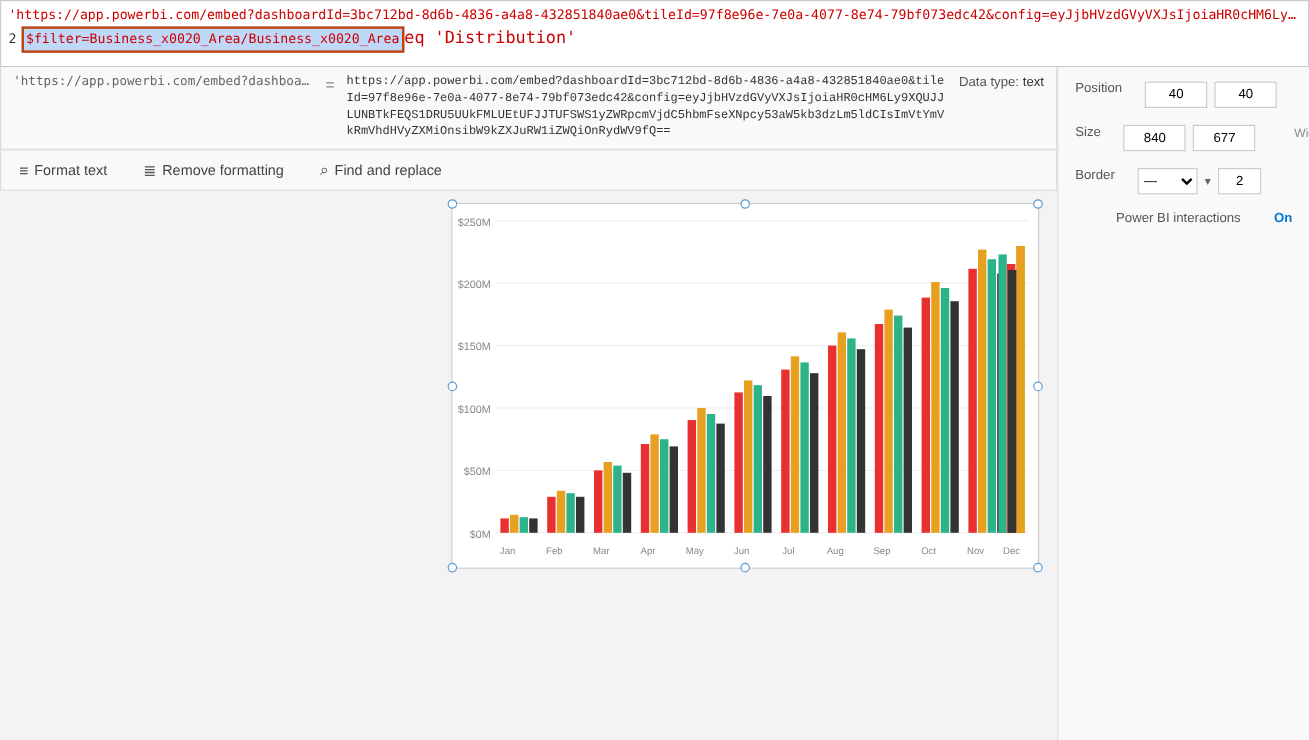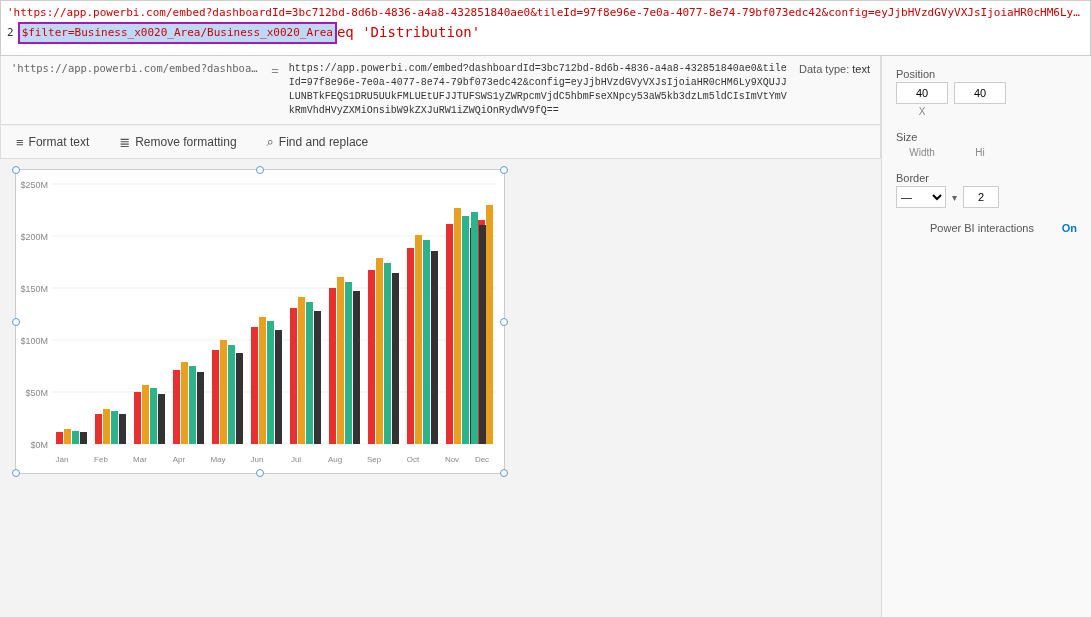--- a/index.html
+++ b/index.html
@@ -15,21 +15,21 @@
       min-height: 56px;
       font-size: 11px;
       font-family: Consolas, monospace;
       color: #c00;
       line-height: 1.5;
       flex-shrink: 0;
     }
     .url-line1 { color: #c00; white-space: nowrap; overflow: hidden; text-overflow: ellipsis; }
     .url-line2 { display: flex; align-items: center; }
     .url-line2-num { color: #333; margin-right: 4px; }
-    .url-highlight { background: #c0d8f8; border: 2px solid #a21caf; color: #c00; padding: 1px 2px; }
+    .url-highlight { background: #c0d8f8; border: 2px solid #c2410c; color: #c00; padding: 1px 2px; }
 
     
     .middle-section {
       display: flex;
       flex: 1;
       overflow: hidden;
     }
 
     
     .content-area {
@@ -112,21 +112,21 @@
       border-radius: 2px;
     }
     .toolbar-icon { font-size: 13px; color: #555; }
 
     
     .chart-canvas-area {
       flex: 1;
       background: #f3f3f3;
       display: flex;
       align-items: flex-start;
-      justify-content: flex-start;
+      justify-content: flex-end;
       padding: 10px 15px;
       overflow: hidden;
     }
 
     .chart-widget {
       background: #fff;
       border: 1px solid #ccc;
       width: 490px;
       height: 305px;
       position: relative;
@@ -157,22 +157,21 @@
       background: #f9f9f9;
       border-left: 1px solid #ddd;
       padding: 12px 14px;
       display: flex;
       flex-direction: column;
       gap: 14px;
       flex-shrink: 0;
     }
     .prop-row {
       display: flex;
-      flex-direction: column;
-      gap: 0;
+      gap: 19px;
     }
     .prop-label {
       font-size: 11px;
       color: #555;
       margin-bottom: 2px;
     }
     .prop-input {
       width: 52px;
       height: 22px;
       border: 1px solid #ccc;
@@ -413,20 +412,28 @@
             <input class="prop-input" type="text" value="40" style="">
           </div>
         </div>
         <div style="display:flex; gap:40px; margin-top:2px;">
           <span style="font-size:10px; color:#888; width:52px; text-align:center;">X</span>
         </div>
       </div>
 
       <div class="prop-row">
         <div class="prop-label">Size</div>
+        <div class="prop-xy">
+          <div class="prop-inputs-col">
+            <input class="prop-input" type="text" value="840" style="">
+          </div>
+          <div class="prop-inputs-col">
+            <input class="prop-input" type="text" value="677" style="">
+          </div>
+        </div>
         <div style="display:flex; gap:6px; margin-top:2px;">
           <span style="font-size:10px; color:#888; width:52px; text-align:center;">Width</span>
           <span style="font-size:10px; color:#888; width:52px; text-align:center;">Hi</span>
         </div>
       </div>
 
       <div class="prop-row">
         <div class="prop-label">Border</div>
         <div class="border-row">
           <select class="border-style-select">

